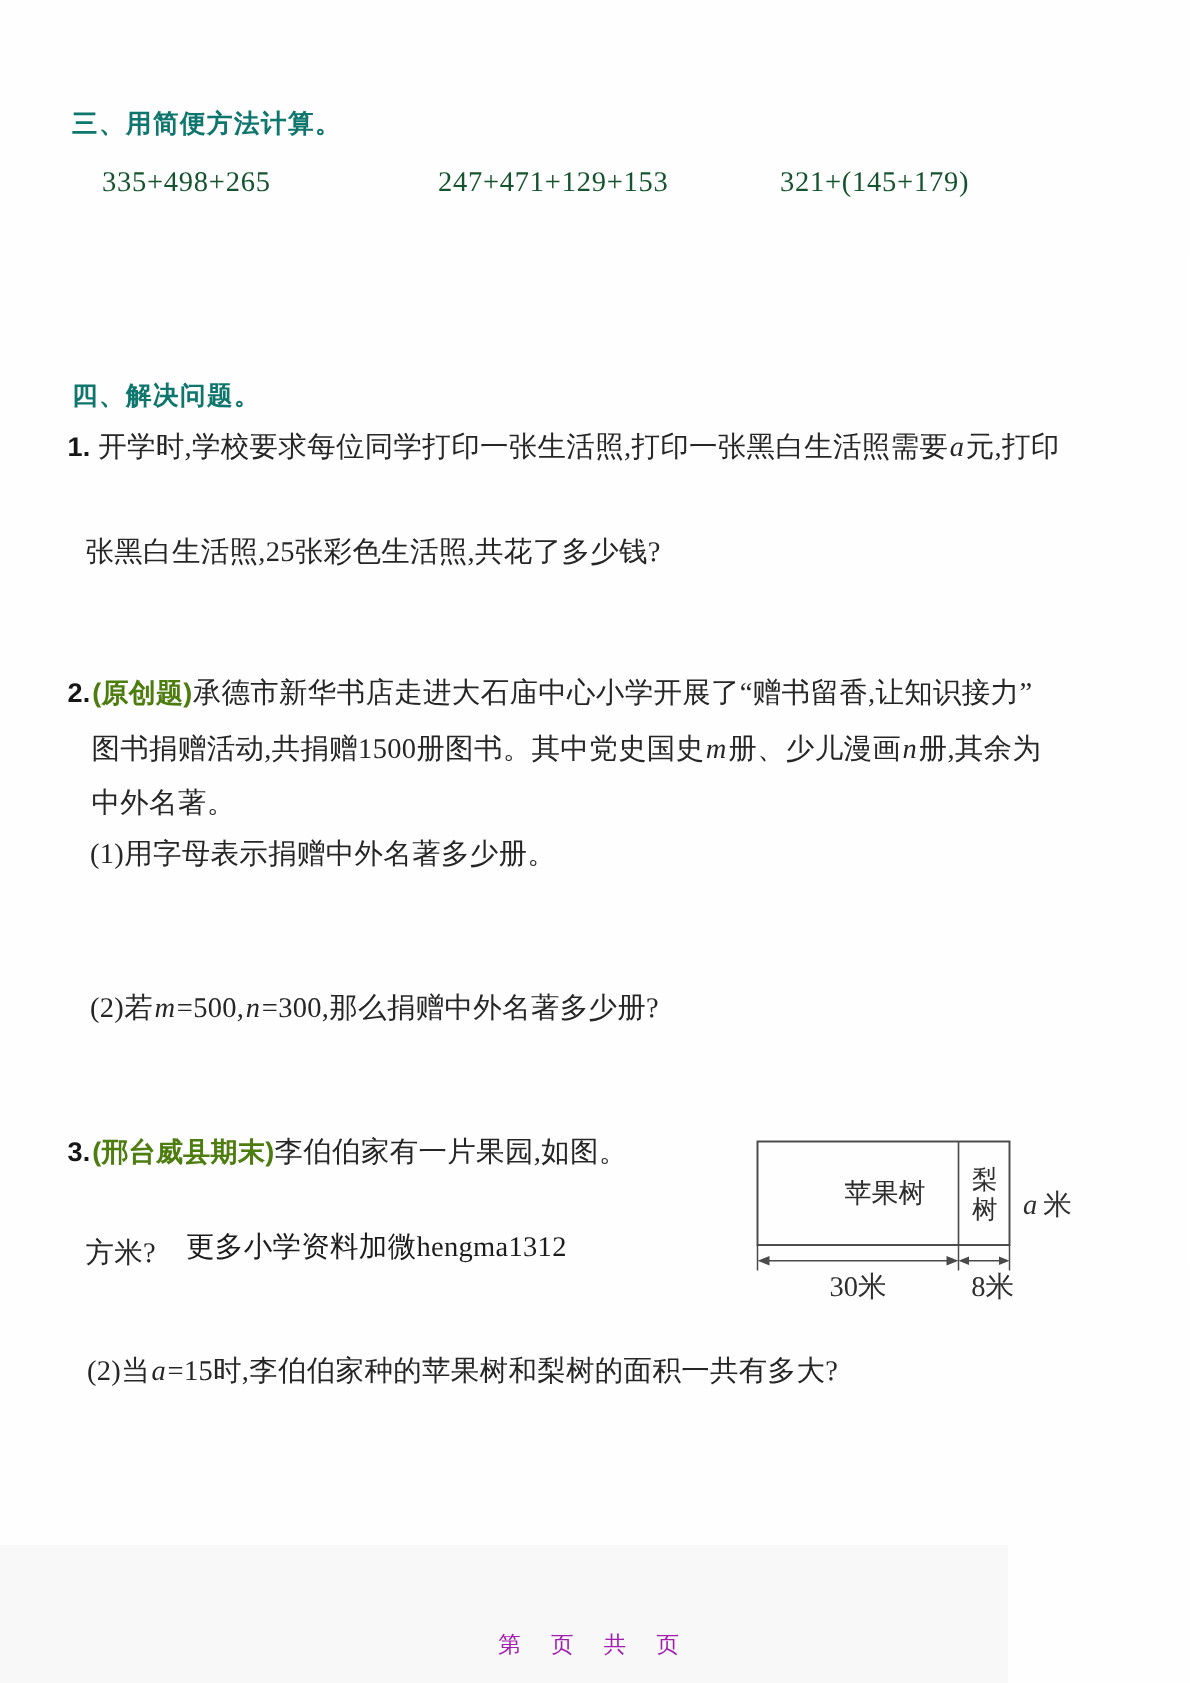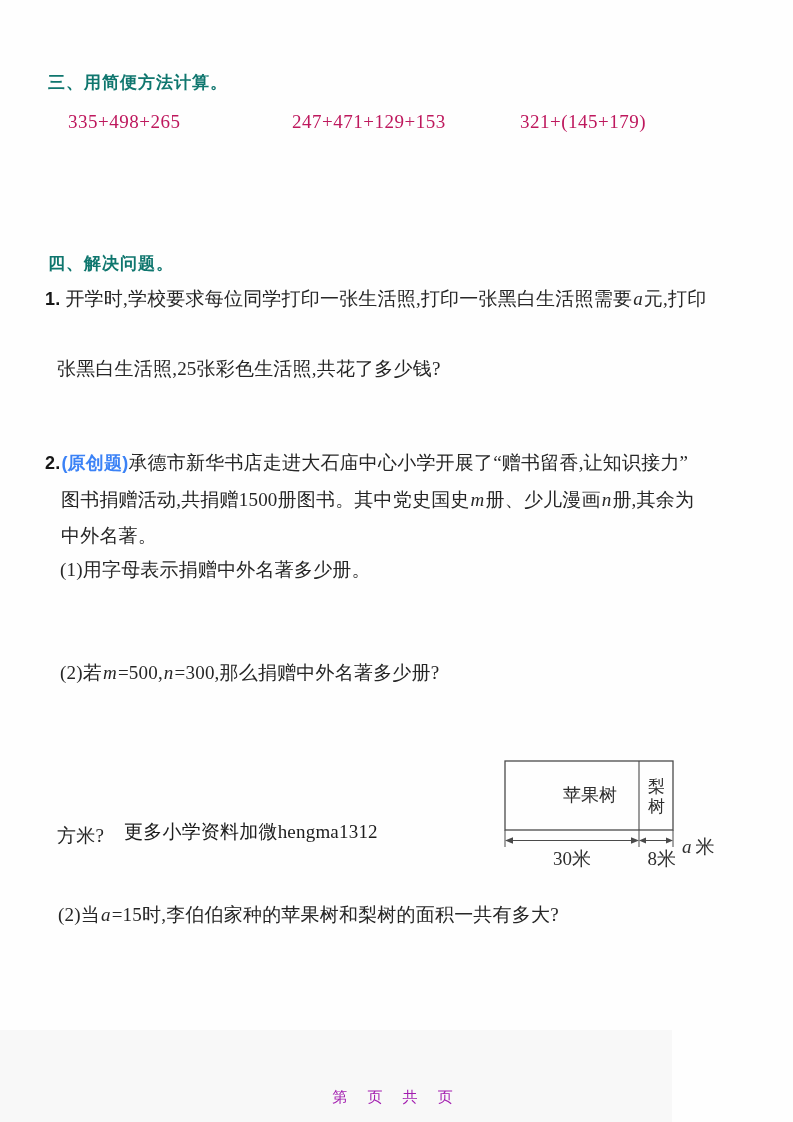--- a/index.html
+++ b/index.html
@@ -14,34 +14,34 @@
     position:absolute; left:0; top:1030px; width:672px; height:92px;
     background:#f3f3f3; opacity:.55;
   }
   .sec-title {
     position:absolute; left:48px;
     font-family:"Liberation Sans","DejaVu Sans",sans-serif;
     font-weight:bold; font-size:17px; line-height:1;
     color:#0f766e; letter-spacing:1px;
   }
   .expr {
-    position:absolute; top:112px; font-size:19px; line-height:1; color:#be185d;
+    position:absolute; top:112px; font-size:19px; line-height:1; color:#14532d;
     letter-spacing:.5px; white-space:nowrap;
   }
   .line {
     position:absolute; font-size:19px; line-height:1.25;
     white-space:nowrap; color:#262626; letter-spacing:.2px;
   }
   .num {
     font-family:"Liberation Sans","DejaVu Sans",sans-serif;
     font-weight:bold; font-size:18px; color:#161616; margin-right:5px;
   }
   .tag {
     font-family:"Liberation Sans","DejaVu Sans",sans-serif;
-    font-weight:bold; font-size:18px; color:#3b82f6;
+    font-weight:bold; font-size:18px; color:#4d7c0f;
   }
   .var { font-style:italic; font-family:"Liberation Serif","DejaVu Serif",serif; padding:0 1px; }
   .watermark { margin-left:20px; position:relative; top:-4px; color:#1c1c1c; }
   .diagram-label { position:absolute; font-size:18px; line-height:1; color:#2e2e2e; text-align:right; }
   .pear-vertical { line-height:20px; font-size:17px; }
   .side-label { font-size:19px; }
   .footer {
     position:absolute; left:0; top:1089px; width:100%;
     text-align:center;
     font-family:"Liberation Sans","DejaVu Sans",sans-serif;
@@ -73,20 +73,23 @@
   </div>
   <div class="line" style="left:61px; top:488px">
     <span>图书捐赠活动,共捐赠1500册图书。其中党史国史</span><i class="var">m</i><span>册、少儿漫画</span><i class="var">n</i><span>册,其余为</span>
   </div>
   <div class="line" style="left:61px; top:524px">中外名著。</div>
   <div class="line" style="left:60px; top:558px">(1)用字母表示捐赠中外名著多少册。</div>
   <div class="line" style="left:60px; top:661px">
     <span>(2)若</span><i class="var">m</i><span>=500,</span><i class="var">n</i><span>=300,那么捐赠中外名著多少册?</span>
   </div>
 
+  <div class="line" style="left:45px; top:757px">
+    <b class="num" style="margin-right:1px">3.</b><span class="tag">(邢台威县期末)</span><span>李伯伯家有一片果园,如图。</span>
+  </div>
   <div class="line" style="left:57px; top:824px">
     <span>方米?</span><span class="watermark">更多小学资料加微hengma1312</span>
   </div>
   <div class="line" style="left:58px; top:903px">
     <span>(2)当</span><i class="var">a</i><span>=15时,李伯伯家种的苹果树和梨树的面积一共有多大?</span>
   </div>
 
   <svg style="left:495px; top:752px" width="210" height="105" viewBox="0 0 210 105">
     <rect x="10" y="9" width="168" height="69" fill="none" stroke="#4a4a4a" stroke-width="1.3"></rect>
     <line x1="144" y1="9" x2="144" y2="78" stroke="#4a4a4a" stroke-width="1.1"></line>
@@ -95,21 +98,21 @@
     <line x1="178" y1="78" x2="178" y2="95" stroke="#4a4a4a" stroke-width="1"></line>
     <line x1="14" y1="88.5" x2="140" y2="88.5" stroke="#4a4a4a" stroke-width="1"></line>
     <polygon points="10,88.5 18,85.3 18,91.7" fill="#4a4a4a"></polygon>
     <polygon points="144,88.5 136,85.3 136,91.7" fill="#4a4a4a"></polygon>
     <line x1="147" y1="88.5" x2="175" y2="88.5" stroke="#4a4a4a" stroke-width="1"></line>
     <polygon points="144,88.5 151,85.6 151,91.4" fill="#4a4a4a"></polygon>
     <polygon points="178,88.5 171,85.6 171,91.4" fill="#4a4a4a"></polygon>
   </svg>
   <div class="diagram-label" style="left:527px; top:786px; width:90px">苹果树</div>
   <div class="diagram-label pear-vertical" style="left:647px; top:777px; width:18px">梨树</div>
-  <div class="diagram-label side-label" style="left:681px; top:837px; text-align:left">
+  <div class="diagram-label side-label" style="left:681px; top:794px; text-align:left">
     <i class="var">a</i><span style="margin-left:3px">米</span>
   </div>
   <div class="diagram-label" style="left:521px; top:849px; width:70px; font-size:19px">30米</div>
   <div class="diagram-label" style="left:616px; top:849px; width:60px; font-size:19px">8米</div>
 
   <div class="footer">第 页 共 页</div>
 
 </div>
 
 </body></html>

